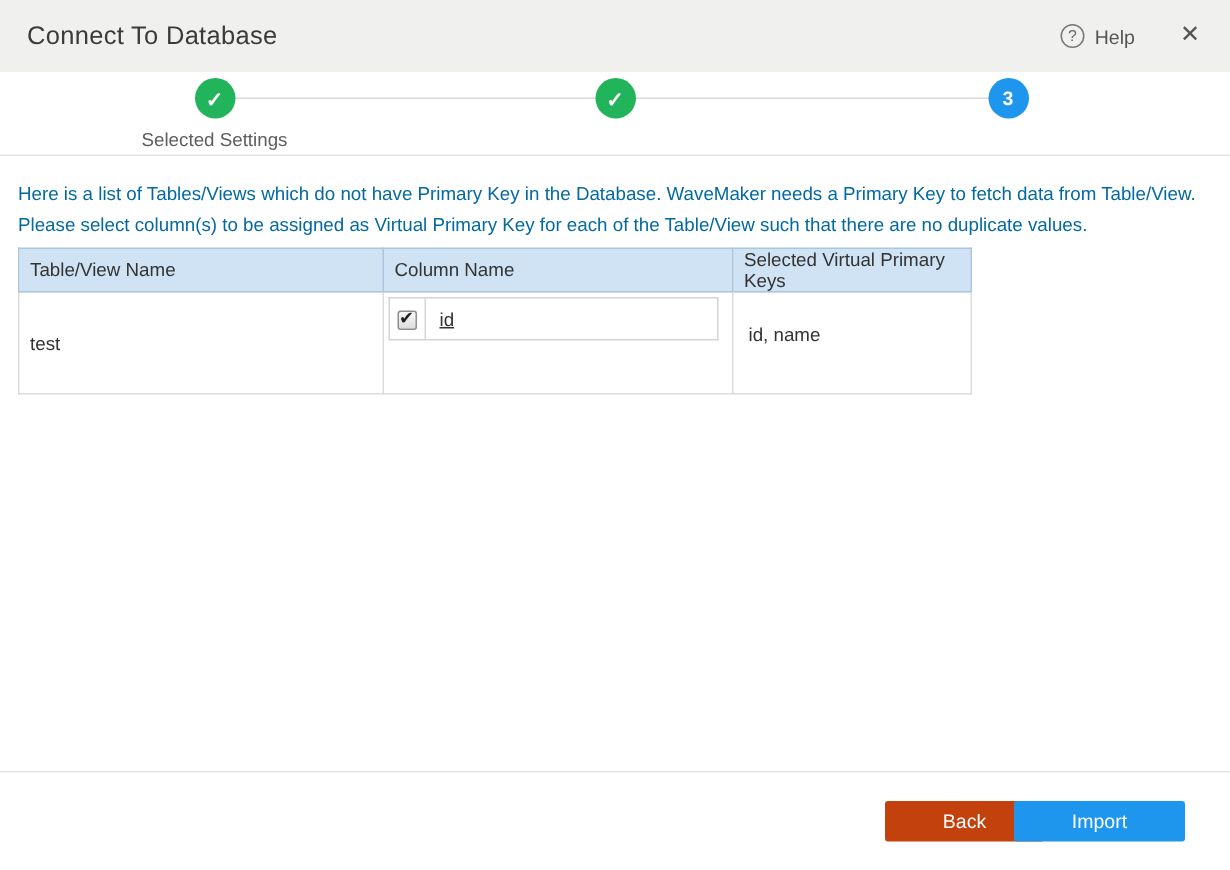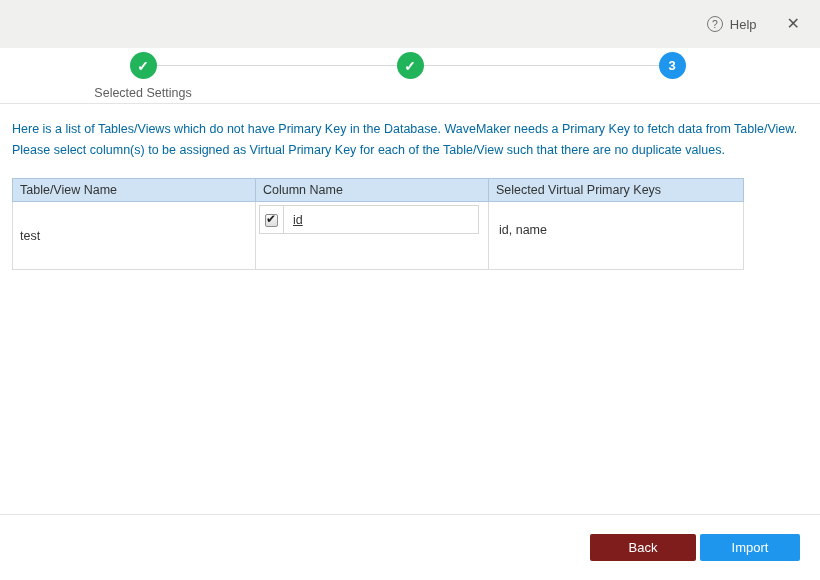--- a/index.html
+++ b/index.html
@@ -101,22 +101,22 @@
     max-width: 796px;
   }
   .note {
     margin-top: 11px;
     font-size: 12.5px;
     color: #333;
   }
 
   
   .pk-table {
-    margin-top: 17px;
-    width: 732px;
+    margin-top: 4px;
+    width: 636px;
     border-collapse: collapse;
     table-layout: fixed;
   }
   .pk-table th {
     background: #cfe3f5;
     border: 1px solid #aec6db;
     font-weight: normal;
     font-size: 12.5px;
     color: #333;
     text-align: left;
@@ -181,27 +181,28 @@
     top: 534px;
     height: 27px;
     border: none;
     border-radius: 2px;
     color: #fff;
     font-size: 13px;
     font-family: "Liberation Sans", sans-serif;
     cursor: pointer;
     text-align: center;
   }
-  .btn-back { left: 590px; width: 106px; background: #7f1d1d; }
-  .btn-import { left: 700px; width: 100px; background: #1e96ee; }
+  .btn-back { left: 590px; width: 106px; background: #c2410c; }
+  .btn-import { left: 676px; width: 114px; background: #1e96ee; }
 </style>
 </head>
 <body>
 
 <div class="titlebar">
+  <div class="title">Connect To Database</div>
   <div class="spacer"></div>
   <div class="help-btn">
     <span class="help-circle">?</span>
     <span>Help</span>
   </div>
   <div class="close-btn">✕</div>
 </div>
 
 <div class="stepper">
   <div class="stepper-line"></div>

